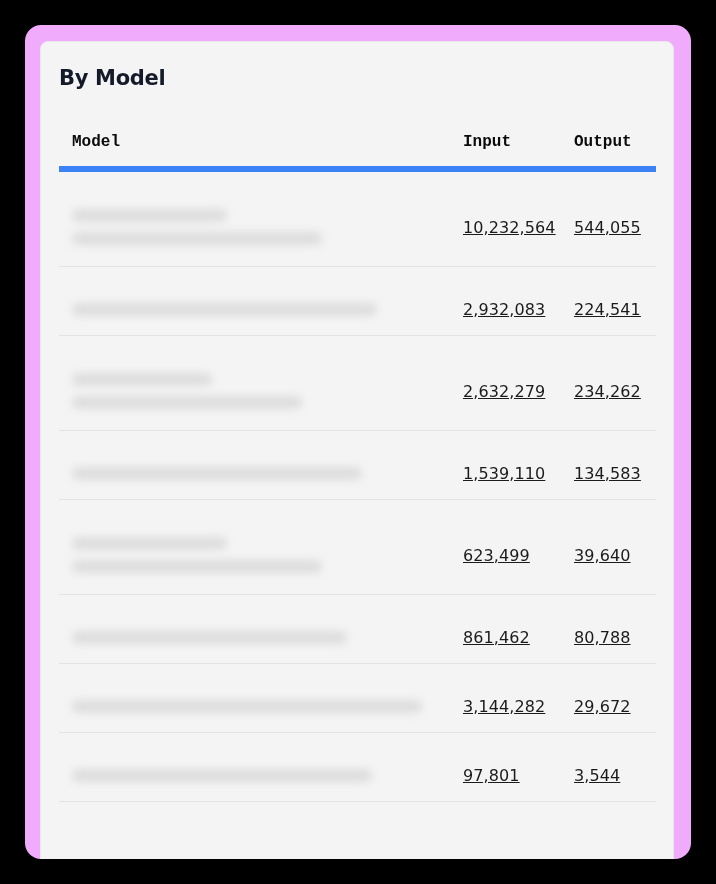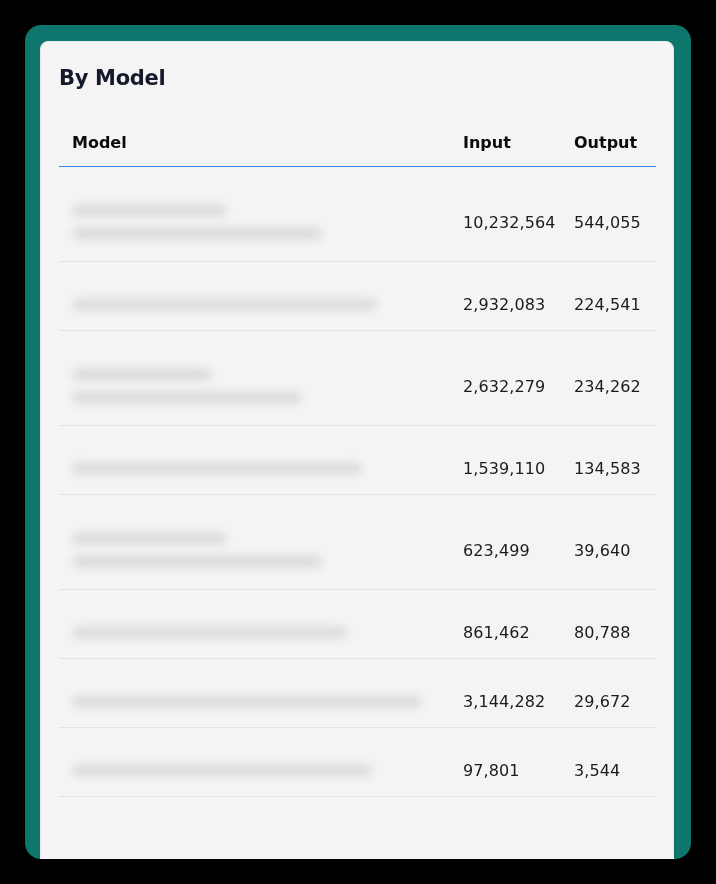--- a/index.html
+++ b/index.html
@@ -3,42 +3,42 @@
   <meta charset="utf-8">
   <style>
     html, body { margin: 0; padding: 0; }
     body {
       width: 716px; height: 884px; background: #000000; overflow: hidden;
       font-family: "DejaVu Sans", "Liberation Sans", sans-serif;
       position: relative;
     }
     .frame {
       position: absolute; left: 25px; top: 25px; width: 666px; height: 834px;
-      background: #0f766e; border-radius: 16px; overflow: hidden;
+      background: #f0abfc; border-radius: 16px; overflow: hidden;
     }
     .card {
       position: absolute; left: 15px; top: 16px; width: 634px; height: 840px;
       background: #f4f4f4; border: 1px solid #e8e8e8; border-radius: 8px;
       box-sizing: border-box;
     }
     .title {
       position: absolute; left: 18px; top: 24px; margin: 0;
       font-size: 21px; font-weight: bold; color: #141a29; letter-spacing: -0.3px;
     }
     table {
       position: absolute; left: 18px; top: 76px; width: 597px;
       border-collapse: collapse; table-layout: fixed;
     }
     th {
       text-align: left; font-size: 16px; font-weight: bold; color: #0b0b0b;
-      height: 48px; padding: 0 0 0 13px; border-bottom: 1px solid #3b82f6;
+      height: 48px; padding: 0 0 0 13px; border-bottom: 6px solid #3b82f6; font-family: Liberation Mono, monospace;
     }
     td {
       font-size: 16px; color: #1b1b1b; padding: 16px 0 0 13px;
-      border-bottom: 1px solid #e3e3e3; vertical-align: middle;
+      border-bottom: 1px solid #e3e3e3; vertical-align: middle; text-decoration: underline;
     }
     col.c-model { width: 391px; }
     col.c-input { width: 111px; }
     col.c-output { width: 95px; }
     tr.tall td { height: 78px; }
     tr.short td { height: 52px; }
     .redacted {
       display: flex; flex-direction: column; gap: 10px;
     }
     .blur-line {

